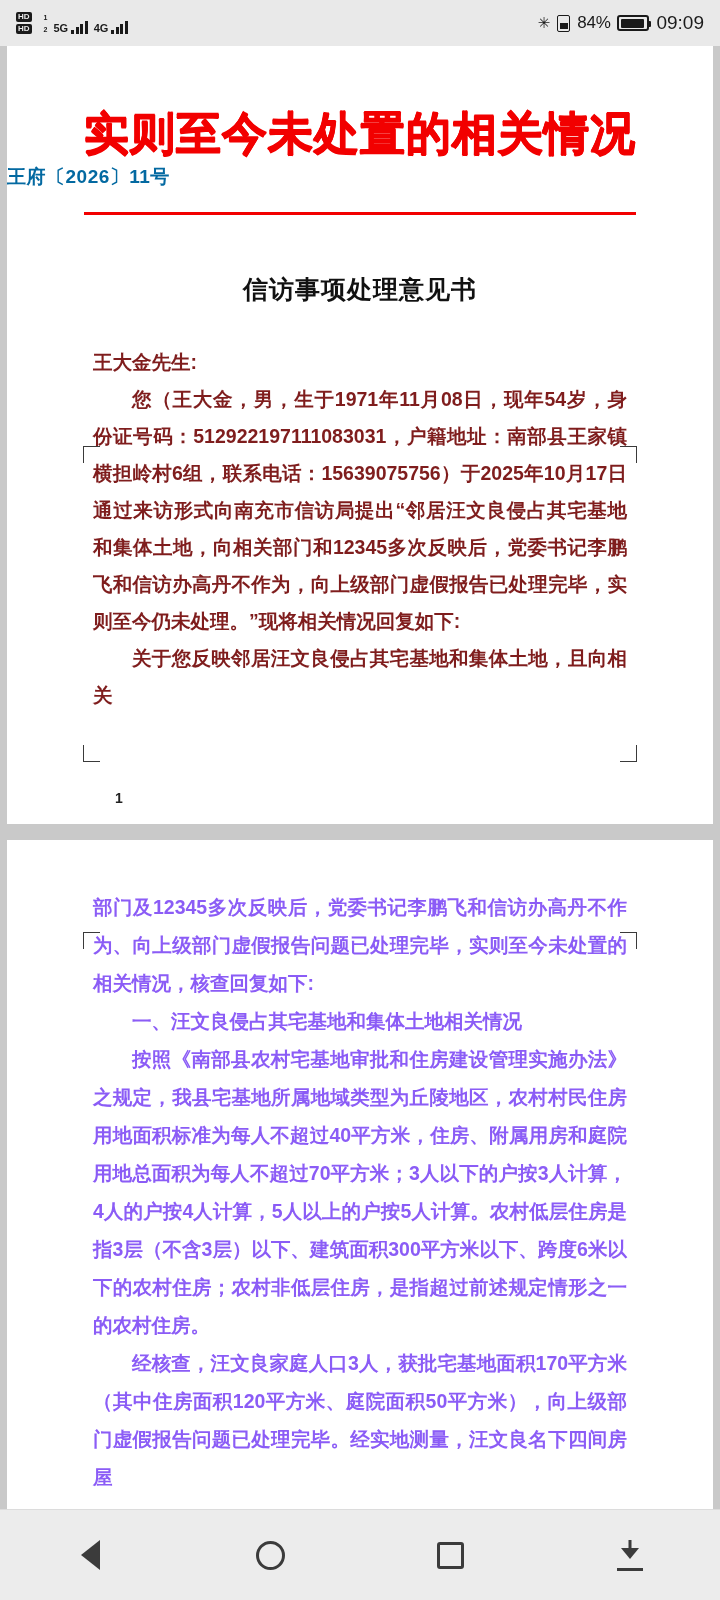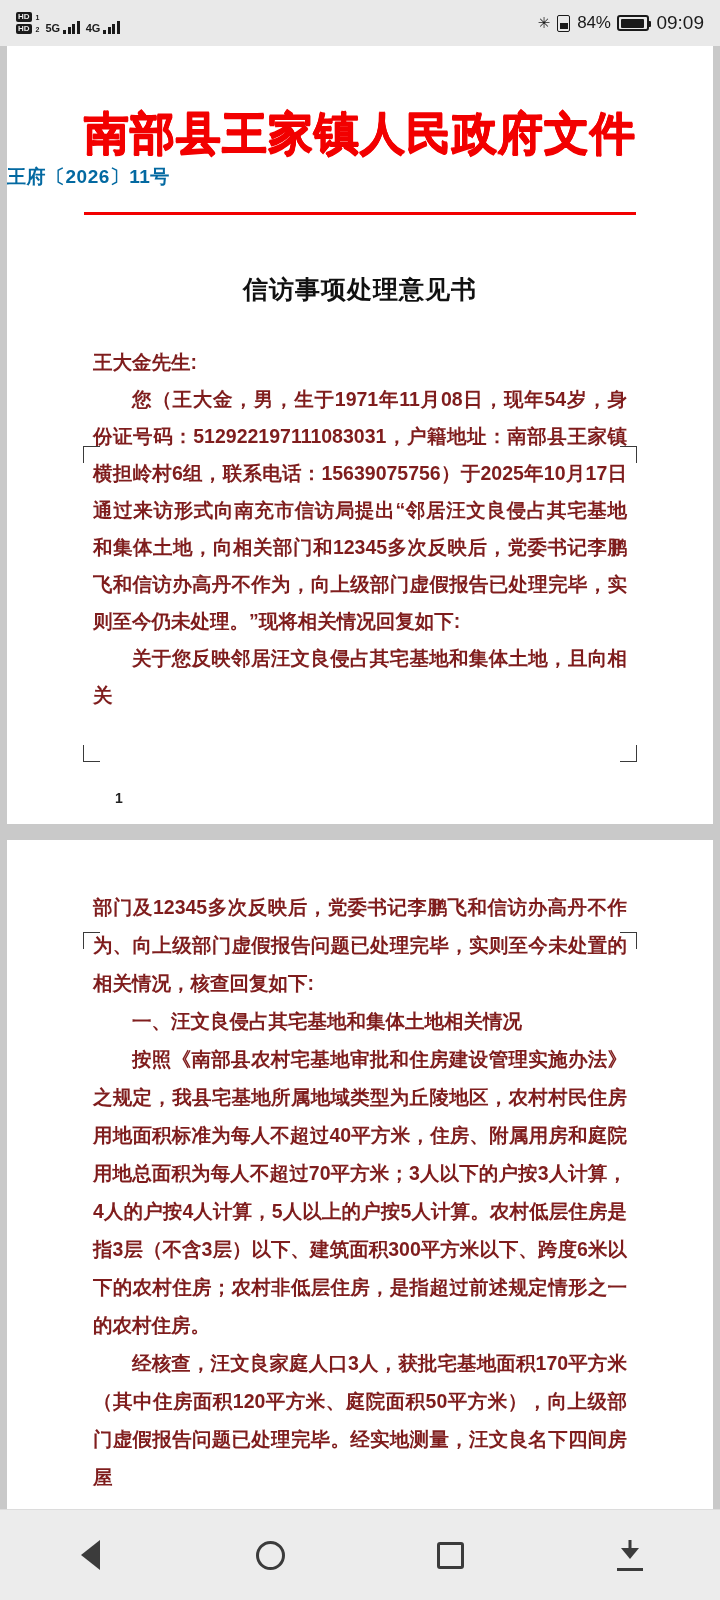--- a/index.html
+++ b/index.html
@@ -32,21 +32,21 @@
   }
   .hd-stack {
     display: flex;
     flex-direction: column;
     gap: 2px;
     line-height: 1;
   }
   .hd-badge {
     display: flex;
     align-items: center;
-    gap: 4px;
+    gap: 12px;
     font-size: 9px;
     font-weight: bold;
   }
   .hd-box {
     background: #1a1a1a;
     color: #e9e9e9;
     font-size: 8px;
     padding: 1px 2px;
     border-radius: 2px;
     line-height: 1;
@@ -224,21 +224,21 @@
     font-size: 14px;
     color: #222;
     font-weight: bold;
   }
 
   .body-block2 {
     margin: 0 86px;
     padding-top: 48px;
     font-size: 19.5px;
     line-height: 38px;
-    color: #7f1d1d;
+    color: #8b5cf6;
     font-weight: bold;
     text-align: justify;
   }
   .body-block2 p { margin: 0; }
 
   
   .navbar {
     position: absolute;
     left: 0; right: 0; bottom: 0;
     height: 90px;
@@ -352,21 +352,21 @@
 </div>
 
 <div class="viewer">
 
   <div class="page page1">
     <div class="cmark cm-tl" style="left:76px; top:400px;"></div>
     <div class="cmark cm-tr" style="right:76px; top:400px;"></div>
     <div class="cmark cm-bl" style="left:76px; bottom:62px;"></div>
     <div class="cmark cm-br" style="right:76px; bottom:62px;"></div>
 
-    <div class="doc-title">南部县王家镇人民政府文件</div>
+    <div class="doc-title">实则至今未处置的相关情况</div>
     <div class="doc-number">王府〔2026〕11号</div>
     <div class="red-rule"></div>
     <div class="doc-subtitle">信访事项处理意见书</div>
 
     <div class="body-block">
       <p>王大金先生:</p>
       <p class="indent">您（王大金，男，生于1971年11月08日，现年54岁，身份证号码：512922197111083031，户籍地址：南部县王家镇横担岭村6组，联系电话：15639075756）于2025年10月17日通过来访形式向南充市信访局提出“邻居汪文良侵占其宅基地和集体土地，向相关部门和12345多次反映后，党委书记李鹏飞和信访办高丹不作为，向上级部门虚假报告已处理完毕，实则至今仍未处理。”现将相关情况回复如下:</p>
       <p class="indent">关于您反映邻居汪文良侵占其宅基地和集体土地，且向相关</p>
     </div>
 

